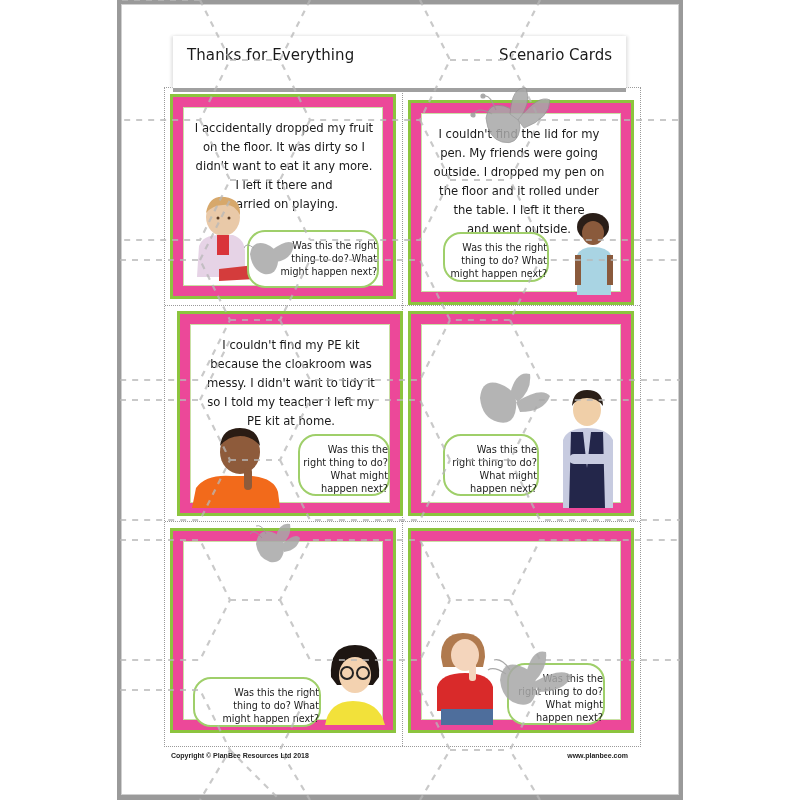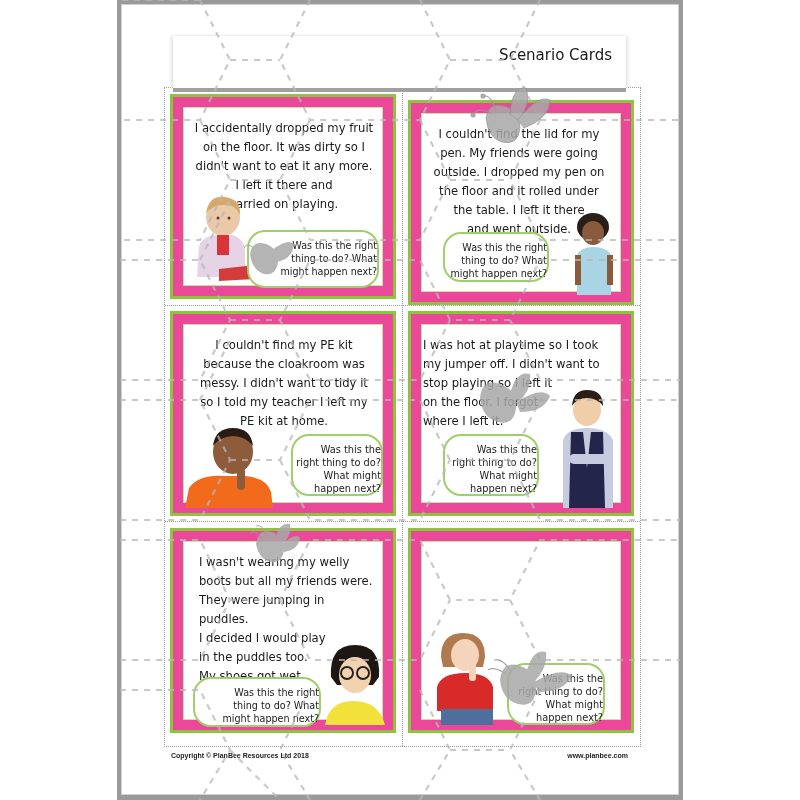--- a/index.html
+++ b/index.html
@@ -117,20 +117,21 @@
     <path d="M120 690 L200 690 L230 750 L200 800"></path>
     <path d="M230 750 L280 800"></path>
     <path d="M310 690 L280 750 L310 800"></path>
     <path d="M420 690 L450 750 L420 800"></path>
     <path d="M540 690 L510 750 L540 800"></path>
     <path d="M450 750 L510 750"></path>
   </g>
 </svg>
 
 <div class="header-bar">
+  <span class="header-title">Thanks for Everything</span>
   <span class="header-sub">Scenario Cards</span>
 </div>
 
 <div class="grid">
   <div class="gridline-v"></div>
   <div class="gridline-h" style="top:217px"></div>
   <div class="gridline-h" style="top:433px"></div>
 
   <div class="card" style="left:5px; top:6px;">
     <div class="card-inner"></div>
@@ -176,21 +177,21 @@
       </svg>
     </div>
     <div class="bubble" style="left:32px; top:129px; width:106px; height:50px;">Was this the right
 thing to do? What
 might happen next?</div>
     <svg class="bubble-tail" style="left:134px; top:134px; position:absolute;" width="22" height="14">
         <path d="M0 4 L22 0 L4 12Z" fill="#fff" stroke="#9fcf6a" stroke-width="1.5"></path>
       </svg>
   </div>
 
-  <div class="card" style="left:5px; top:223px;">
+  <div class="card" style="left:12px; top:223px;">
     <div class="card-inner"></div>
     <div class="card-text" style="left:8px; top:22px; width:206px;">I couldn't find my PE kit
 because the cloakroom was
 messy. I didn't want to tidy it
 so I told my teacher I left my
         PE kit at home.</div>
     <div class="child" style="left:12px; top:108px; width:90px; height:86px;">
       <svg width="90" height="86" viewBox="0 0 90 86">
         <ellipse cx="48" cy="30" rx="20" ry="22" fill="#8e5b3b"></ellipse>
         <path d="M28 24 Q30 6 48 6 Q66 6 68 24 Q60 14 48 14 Q36 14 28 24Z" fill="#2a1c14"></path>
@@ -202,51 +203,40 @@
 right thing to do?
 What might
 happen next?</div>
     <svg class="bubble-tail" style="left:100px; top:132px; position:absolute;" width="22" height="16">
         <path d="M0 8 L22 2 L20 14Z" fill="#fff" stroke="#9fcf6a" stroke-width="1.5"></path>
       </svg>
   </div>
 
   <div class="card" style="left:243px; top:223px;">
     <div class="card-inner"></div>
-    <div class="card-text" style="left:8px; top:22px; width:206px; text-align:left; padding-left:4px;">I was hot at playtime so I took
-my jumper off. I didn't want to
-stop playing so I left it
-on the floor. I forgot
-where I left it.</div>
     <div class="child" style="left:148px; top:74px; width:58px; height:120px;">
       <svg width="58" height="120" viewBox="0 0 58 120">
         <ellipse cx="28" cy="22" rx="14" ry="16" fill="#f0cfa8"></ellipse>
         <path d="M13 18 Q14 2 28 2 Q44 2 44 18 Q38 10 28 10 Q18 10 13 18Z" fill="#2a1e16"></path>
         <path d="M4 52 Q8 40 28 40 Q48 40 54 52 L54 120 L4 120Z" fill="#c7cbe0"></path>
         <path d="M12 44 L24 44 L28 80 L32 44 L44 44 L46 120 L10 120Z" fill="#23264a"></path>
         <rect x="10" y="66" width="40" height="10" rx="5" fill="#c7cbe0"></rect>
       </svg>
     </div>
     <div class="bubble" style="left:32px; top:120px; width:96px; height:62px; font-size:9.8px;">Was this the
 right thing to do?
 What might
 happen next?</div>
     <svg class="bubble-tail" style="left:124px; top:115px; position:absolute;" width="20" height="16">
         <path d="M0 12 L20 0 L8 16Z" fill="#fff" stroke="#9fcf6a" stroke-width="1.5"></path>
       </svg>
   </div>
 
   <div class="card" style="left:5px; top:440px;">
     <div class="card-inner"></div>
-    <div class="card-text" style="left:8px; top:22px; width:196px; text-align:left; padding-left:18px;">I wasn't wearing my welly
-boots but all my friends were.
-They were jumping in puddles.
-I decided I would play
-in the puddles too.
-My shoes got wet.</div>
     <div class="child" style="left:150px; top:110px; width:64px; height:84px;">
       <svg width="64" height="84" viewBox="0 0 64 84">
         <path d="M8 36 Q6 4 32 4 Q58 4 56 36 L50 44 L14 44Z" fill="#1e1612"></path>
         <ellipse cx="32" cy="34" rx="16" ry="18" fill="#f3d2b0"></ellipse>
         <circle cx="24" cy="32" r="6" fill="none" stroke="#222" stroke-width="2"></circle>
         <circle cx="40" cy="32" r="6" fill="none" stroke="#222" stroke-width="2"></circle>
         <path d="M2 84 Q6 60 30 60 Q56 60 62 84Z" fill="#f2e13a"></path>
       </svg>
     </div>
     <div class="bubble" style="left:20px; top:146px; width:128px; height:50px;">Was this the right

